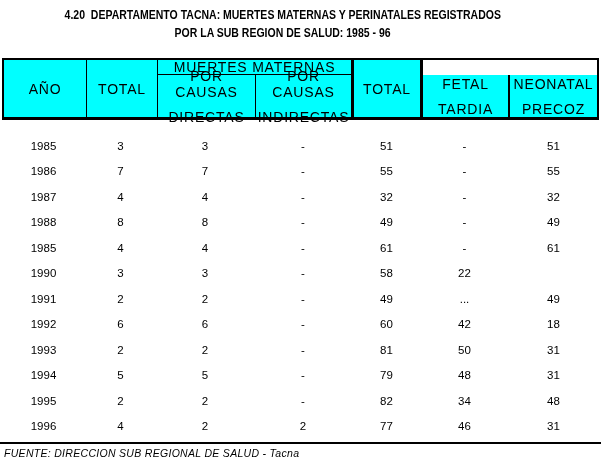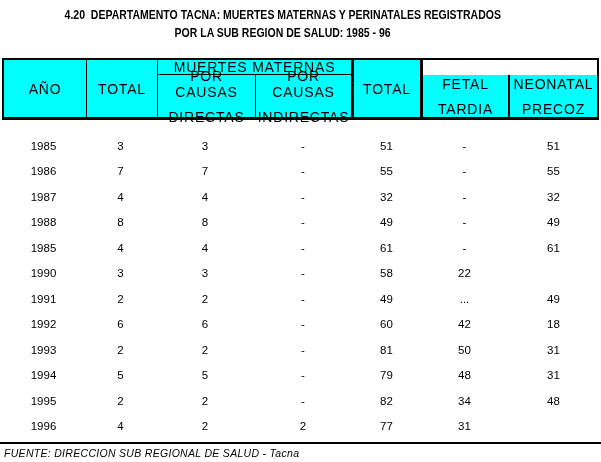--- a/index.html
+++ b/index.html
@@ -197,19 +197,20 @@
         <div class="tcell">82</div>
         <div class="tcell">34</div>
         <div class="tcell">48</div>
       </div>
       <div class="trow">
         <div class="tcell">1996</div>
         <div class="tcell">4</div>
         <div class="tcell">2</div>
         <div class="tcell">2</div>
         <div class="tcell">77</div>
+        <div class="tcell">46</div>
         <div class="tcell">31</div>
       </div>
     </div>
 
   <div class="footer">FUENTE: DIRECCION SUB REGIONAL DE SALUD - Tacna</div>
 
 </div>
 
 </body></html>

